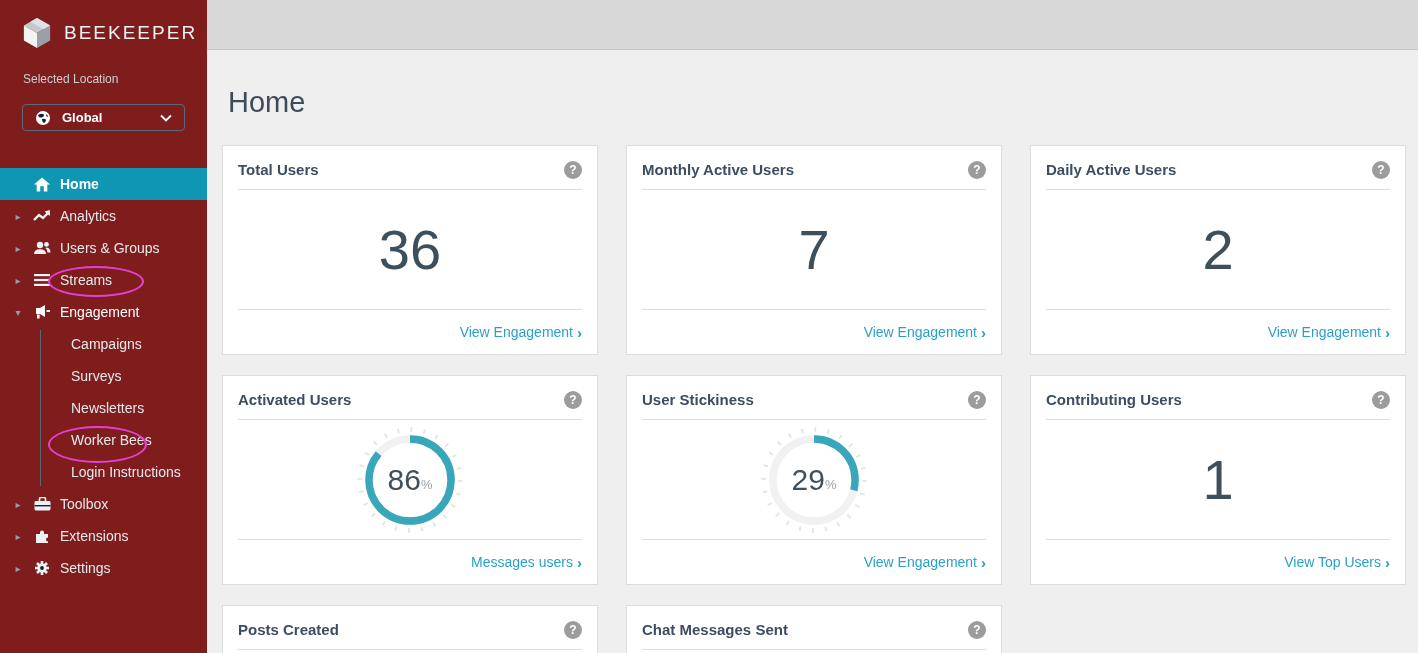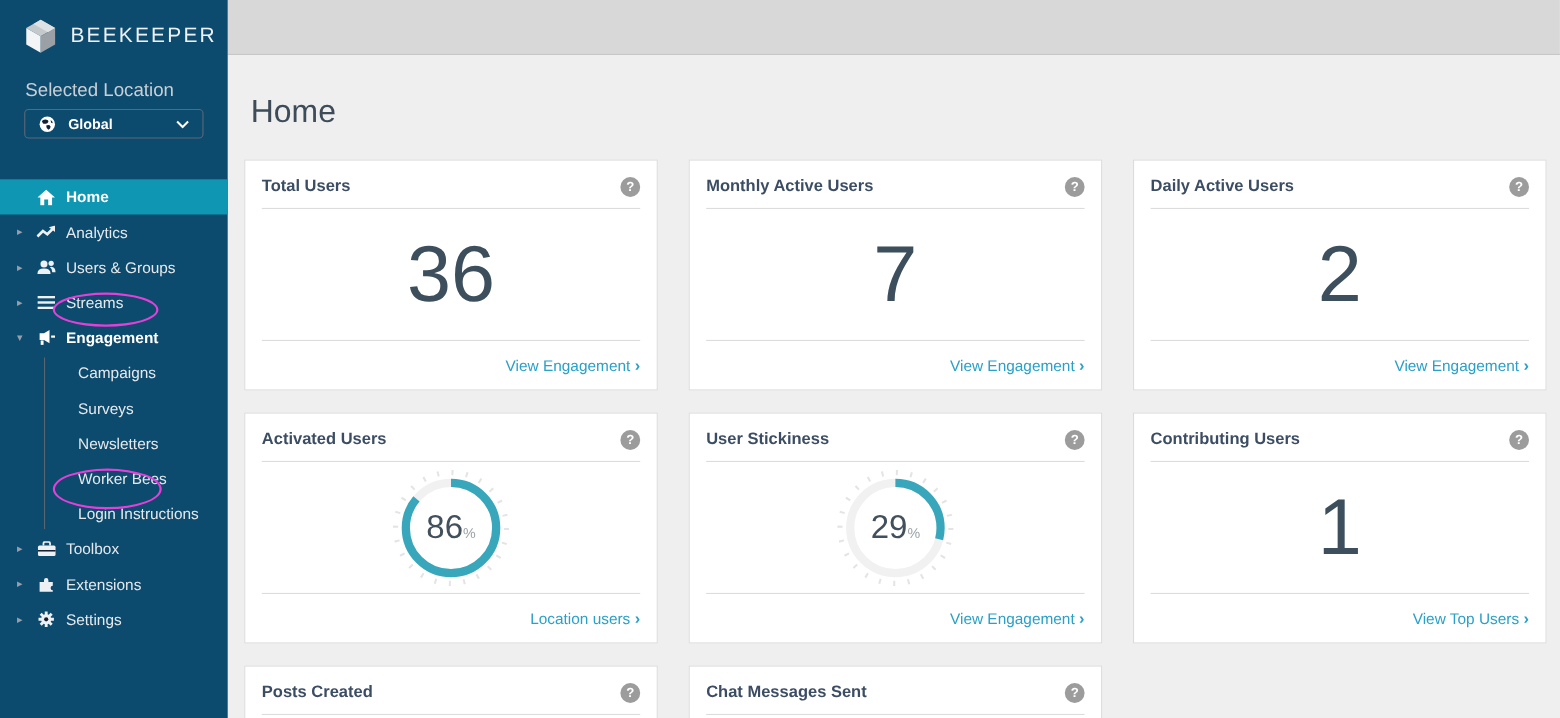--- a/index.html
+++ b/index.html
@@ -5,45 +5,45 @@
   * { box-sizing: border-box; margin: 0; padding: 0; }
   html, body {
     width: 1418px; height: 653px;
     overflow: hidden;
     font-family: "Liberation Sans", sans-serif;
     background: #efeff0;
   }
   
   .sidebar {
     position: absolute; left: 0; top: 0; width: 207px; height: 653px;
-    background: #0c4a6e; color: #e6e9ec; z-index: 5;
+    background: #7f1d1d; color: #e6e9ec; z-index: 5;
   }
   .logo-row { display: flex; align-items: center; gap: 12px; padding: 17px 0 0 22px; }
   .brand { color: #eef1f3; font-size: 19px; letter-spacing: 2px; font-weight: 500; }
-  .loc-label { font-size: 17px; color: #c9cfd5; padding: 23px 0 0 23px; }
+  .loc-label { font-size: 12px; color: #c9cfd5; padding: 23px 0 0 23px; }
   .loc-select {
-    margin: 7px 0 0 22px; width: 163px; height: 27px;
+    margin: 18px 0 0 22px; width: 163px; height: 27px;
     border: 1px solid #5c6877; border-radius: 4px;
     display: flex; align-items: center; padding: 0 12px; cursor: pointer;
   }
   .loc-select .loc-value { font-size: 13px; font-weight: 700; color: #fff; margin-left: 11px; }
   .loc-select .dd-chevron { margin-left: auto; display: flex; }
   .nav { margin-top: 37px; }
   .nav-row {
     position: relative; height: 32px; display: flex; align-items: center;
     cursor: pointer; font-size: 14px; color: #e6e9ec;
   }
   .nav-row.active { background: #0f96b2; color: #fff; font-weight: 700; }
   .nav-row .caret {
     position: absolute; left: 12px; width: 12px; text-align: center;
     font-size: 10px; color: #96a0ab;
   }
   .nav-row .nav-icon { position: absolute; left: 33px; width: 18px; display: flex; justify-content: center; }
   .nav-row .nav-label { position: absolute; left: 60px; white-space: nowrap; }
-  .nav-row.bold-label .nav-label { font-weight: 700; color: #fff; }
+  .nav-row.bold-label .nav-label { font-weight: 400; color: #fff; }
   .subnav { position: relative; padding-left: 11px; }
   .subnav::before {
     content: ""; position: absolute; left: 40px; top: 2px; bottom: 2px;
     width: 1px; background: #5a6572;
   }
   .subnav .nav-row { height: 32px; }
   .subnav .nav-label { left: 60px; }
   .annotation-ellipse {
     position: absolute; border: 2.5px solid #e63fd9; border-radius: 50%;
     pointer-events: none; z-index: 9;
@@ -66,21 +66,21 @@
     padding: 4px 15px 0 15px;
   }
   .card-title { font-size: 15px; font-weight: 600; color: #3c4d63; }
   .help-icon {
     width: 18px; height: 18px; border-radius: 50%; background: #9c9c9c;
     color: #fff; font-size: 12px; font-weight: 700; line-height: 18px;
     text-align: center; cursor: pointer; flex: 0 0 auto;
   }
   .divider { height: 1px; background: #dcdcdc; margin: 0 15px; }
   .card-body { flex: 1; display: flex; align-items: center; justify-content: center; position: relative; }
-  .big-number { font-size: 72px; color: #3d4f5d; font-weight: 400; }
+  .big-number { font-size: 56px; color: #3d4f5d; font-weight: 400; }
   .donut-wrap { position: relative; width: 112px; height: 112px; }
   .donut-center {
     position: absolute; inset: 0; display: flex; align-items: center; justify-content: center;
   }
   .donut-pct { font-size: 30px; color: #41505c; }
   .donut-unit { font-size: 13px; color: #9aa2a8; margin-top: 10px; }
   .card-footer { height: 44px; display: flex; align-items: center; justify-content: flex-end; padding: 0 15px; }
   .card-link { color: #2aa0c8; font-size: 14px; text-decoration: none; cursor: pointer; display: flex; align-items: center; gap: 4px; }
   .card-link .chev { font-weight: 700; font-size: 15px; }
 </style>
@@ -311,21 +311,21 @@
             </svg>
             <div class="donut-center">
               <span class="donut-pct">86</span>
               <span class="donut-unit">%</span>
             </div>
           </div>
         </div>
         <div class="divider"></div>
         <div class="card-footer">
           <a class="card-link">
-            <span>Location users</span>
+            <span>Messages users</span>
             <span class="chev">›</span>
           </a>
         </div>
       </div>
 
       <div class="card">
         <div class="card-header">
           <span class="card-title">User Stickiness</span>
           <span class="help-icon">?</span>
         </div>

